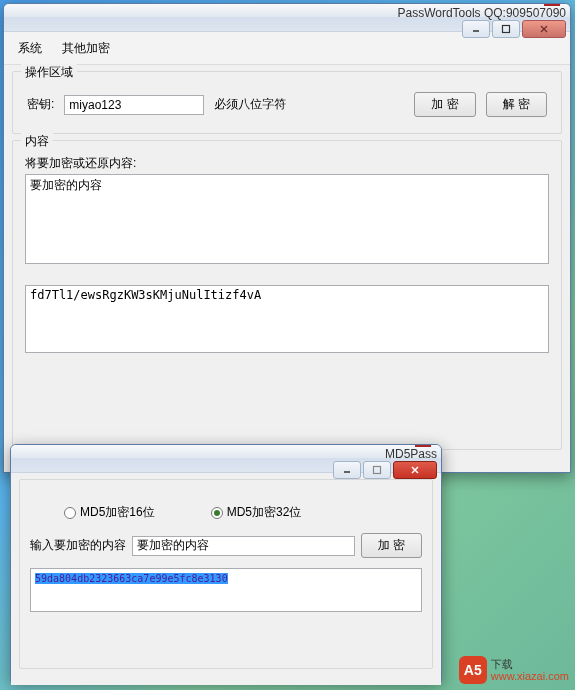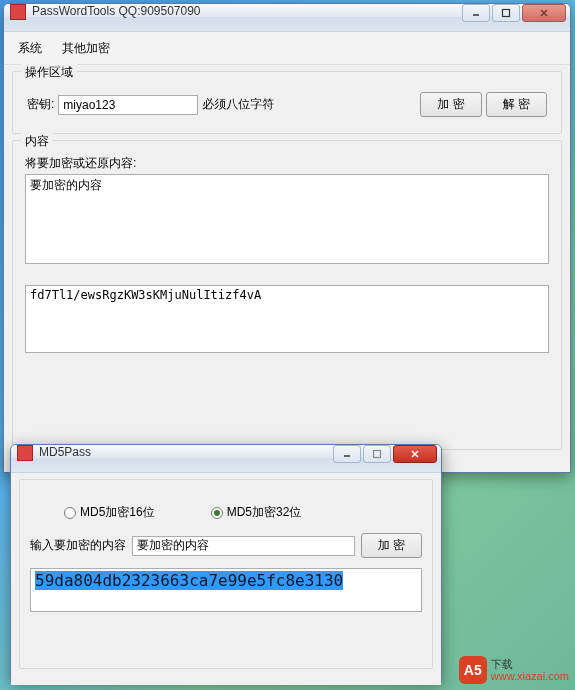--- a/index.html
+++ b/index.html
@@ -16,23 +16,24 @@
   background: #f0f0f0;
   border: 1px solid #5a7aa8;
   border-radius: 6px 6px 0 0;
   box-shadow: 0 4px 16px rgba(0,0,0,0.4);
 }
 .titlebar {
   height: 28px;
   background: linear-gradient(#f8f9fb, #e1e7ef 48%, #d5deec 50%, #dde5f0);
   border-radius: 5px 5px 0 0;
   display: flex;
-  align-items: flex-start;
+  align-items: flex-end;
   padding: 0 4px 0 6px;
   border-bottom: 1px solid #c8d3e0;
+  flex-direction: column;
 }
 .app-icon {
   width: 16px; height: 16px;
   background: #d44;
   margin-right: 6px;
   border: 1px solid #a22;
 }
 .titlebar-text { flex: 1; color: #333; font-size: 12px; }
 .win-btn-group { display: flex; gap: 2px; }
 .win-btn {
@@ -64,21 +65,21 @@
   position: relative;
   background: #f0f0f0;
 }
 .groupbox > .legend {
   position: absolute;
   top: -8px; left: 8px;
   background: #f0f0f0;
   padding: 0 4px;
   font-size: 12px;
 }
-.row { display: flex; align-items: center; gap: 4px; }
+.row { display: flex; align-items: center; gap: 10px; }
 .lbl { font-size: 12px; }
 input[type="text"] {
   border: 1px solid #abadb3;
   padding: 2px 4px;
   font-size: 12px;
   background: #fff;
   font-family: inherit;
 }
 .key-input { width: 140px; }
 .btn {
@@ -113,23 +114,23 @@
   display: inline-flex; align-items: center; justify-content: center;
 }
 .radio.checked::after { content: ""; width: 6px; height: 6px; border-radius: 50%; background: #3a7b2f; }
 .md5-input-row { display: flex; align-items: center; gap: 6px; margin-bottom: 10px; }
 .md5-input { flex: 1; }
 .md5-result {
   border: 1px solid #abadb3; background: #fff;
   height: 44px; padding: 2px 4px; width: 100%;
 }
 .md5-result .sel {
-  background: #3399ff; color: #0f172a;
+  background: #3399ff; color: #4c1d95;
   font-family: "SimSun", monospace;
-  font-size: 16px;
+  font-size: 10px;
   display: inline-block;
 }
 .watermark {
   position: absolute;
   right: 6px; bottom: 6px;
   display: flex; align-items: center; gap: 4px;
   opacity: 0.95;
 }
 .wm-badge {
   background: #e03a1e; color: #fff; font-weight: bold;

